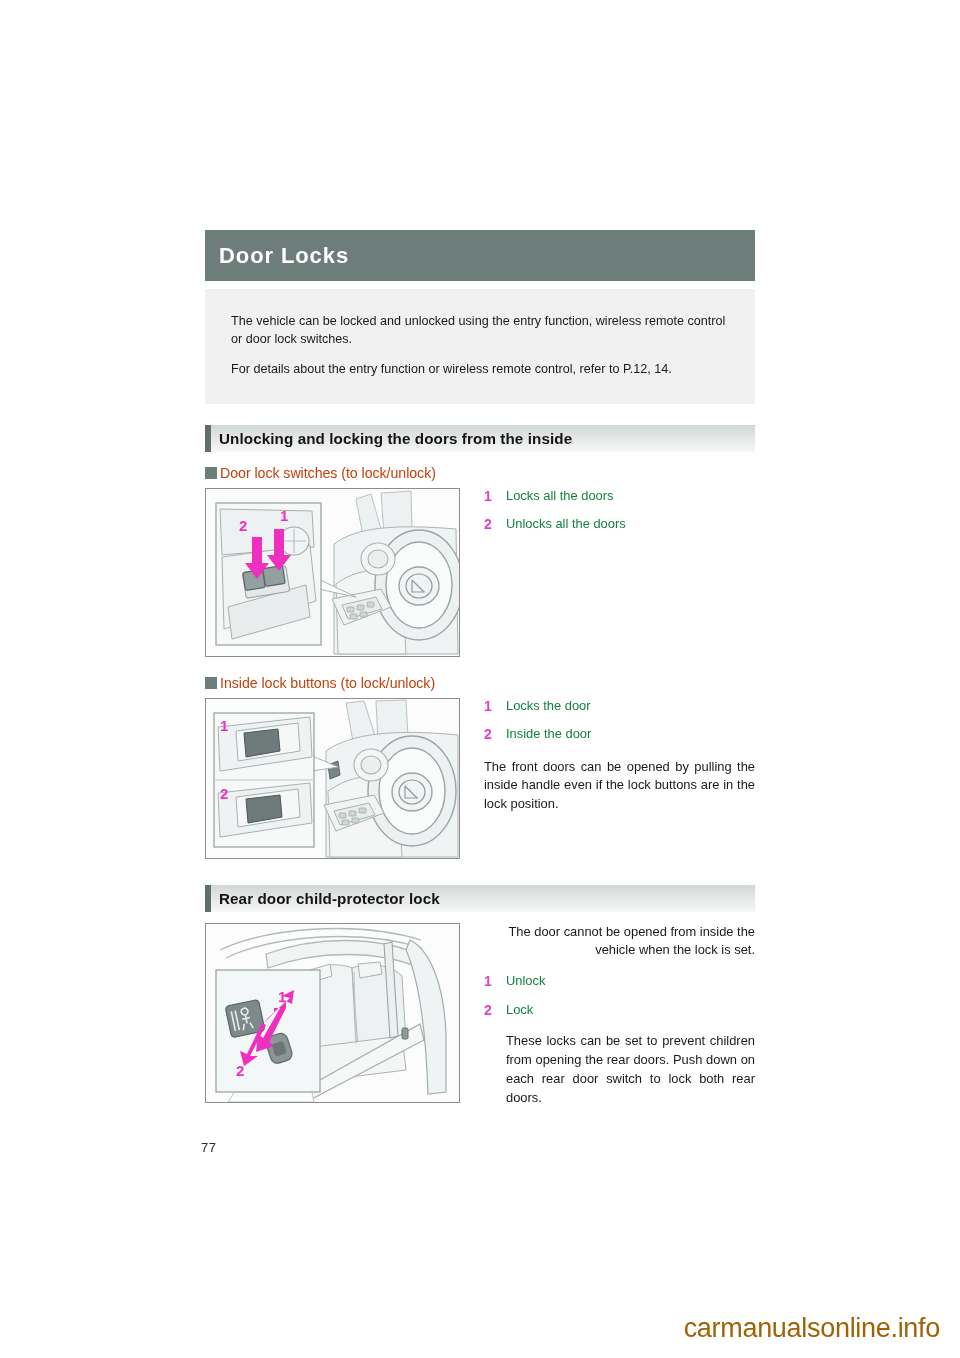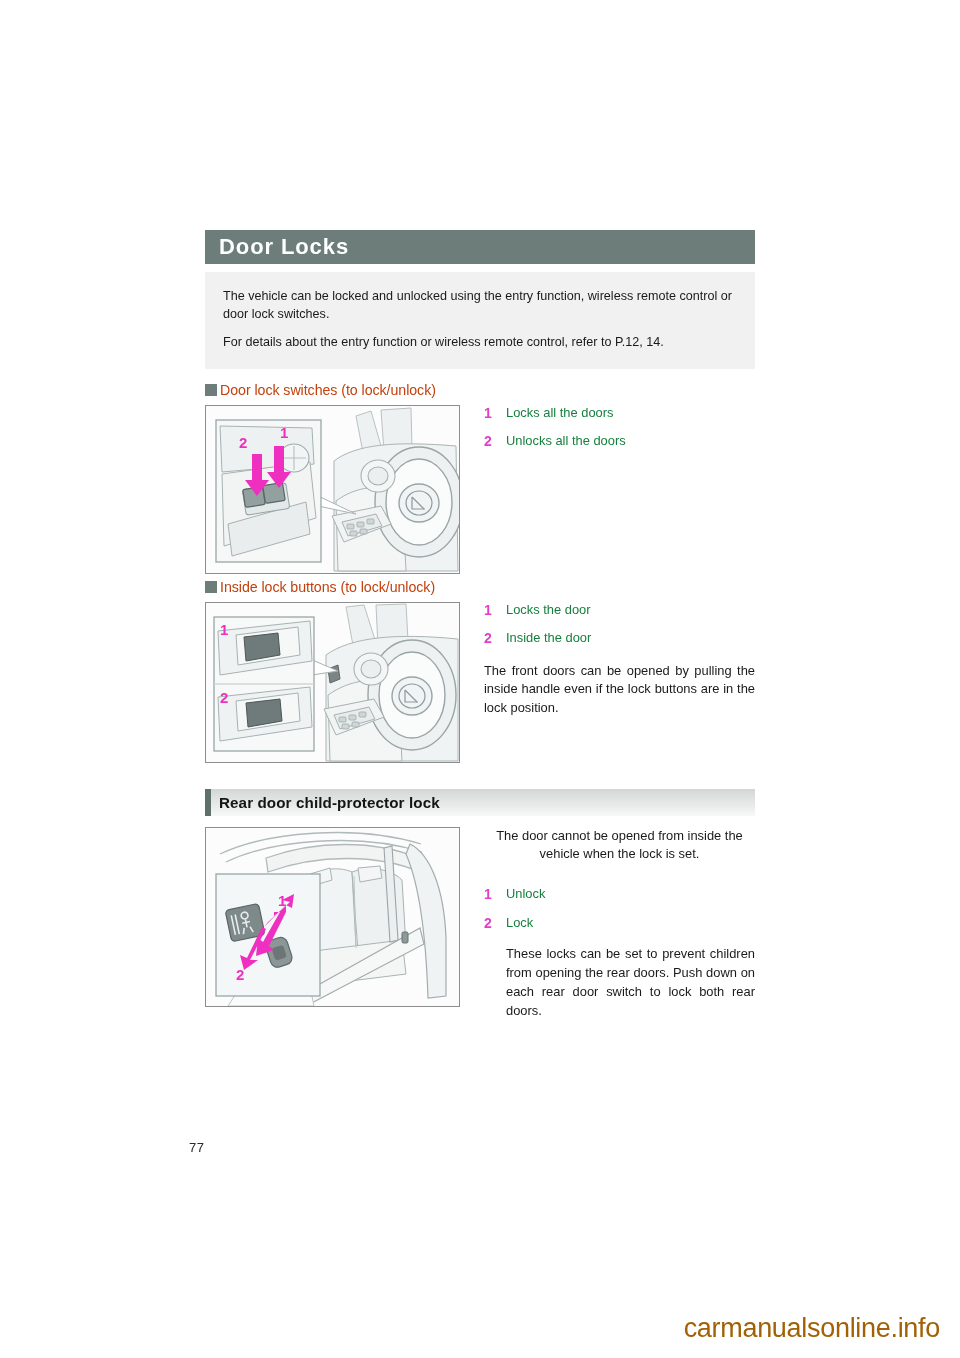--- a/index.html
+++ b/index.html
@@ -28,42 +28,42 @@
   .content {
     position: absolute;
     left: 205px;
     top: 230px;
     width: 550px;
   }
 
   
   .title-bar {
     background: #6d7e7a;
-    height: 34px;
+    height: 51px;
     display: flex;
     align-items: center;
     padding-left: 14px;
     box-sizing: border-box;
   }
   .title-bar .title-text {
     color: #ffffff;
     font-size: 22px;
     font-weight: bold;
     letter-spacing: 0.9px;
   }
 
   
   .intro-block {
     background: #f1f1f1;
     padding: 12px 14px 13px 14px;
     margin-top: 8px;
     box-sizing: border-box;
   }
   .intro-block p {
-    margin: 4px;
+    margin: 12px;
     font-size: 12.6px;
     line-height: 1.42;
     color: #1a1a1a;
   }
   .intro-block p.second {
     margin-top: 10px;
   }
 
   
   .section-head {
@@ -155,28 +155,28 @@
     text-align: justify;
     margin: 0;
     padding-top: 3px;
   }
   .para.indented {
     padding-left: 22px;
     padding-top: 2px;
   }
   .para.lead {
     padding-top: 0;
-    margin-bottom: 22px;
-    text-align: center;
+    margin-bottom: 13px;
+    text-align: right;
   }
 
   
   .page-number {
     position: absolute;
-    left: 189px;
+    left: 201px;
     top: 1140px;
     font-size: 13px;
     color: #2b2b2b;
     letter-spacing: 0.5px;
   }
 
   
   .watermark {
     position: absolute;
     right: 20px;
@@ -199,20 +199,24 @@
 
     <div class="title-bar">
       <span class="title-text">Door Locks</span>
     </div>
 
     <div class="intro-block">
       <p>The vehicle can be locked and unlocked using the entry function, wireless remote control or door lock switches.</p>
       <p class="second">For details about the entry function or wireless remote control, refer to P.12, 14.</p>
     </div>
 
+    <div class="section-head">
+      <span class="left-bar"></span>
+      <span class="sec-text">Unlocking and locking the doors from the inside</span>
+    </div>
 
     <div class="sub-head">
       <span class="sq"></span>
       <span class="sub-text">Door lock switches (to lock/unlock)</span>
     </div>
 
     <div class="row">
       <div class="figure fig-a">
         <svg width="253" height="167" viewBox="0 0 253 167" xmlns="http://www.w3.org/2000/svg">
           <rect x="0" y="0" width="253" height="167" fill="#fcfcfc"></rect>
@@ -301,21 +305,21 @@
           <span class="num">1</span>
           <span class="ntext">Locks all the doors</span>
         </div>
         <div class="num-item">
           <span class="num">2</span>
           <span class="ntext">Unlocks all the doors</span>
         </div>
       </div>
     </div>
 
-    <div class="sub-head" style="margin-top:5px;">
+    <div class="sub-head" style="margin-top:18px;">
       <span class="sq"></span>
       <span class="sub-text">Inside lock buttons (to lock/unlock)</span>
     </div>
 
     <div class="row">
       <div class="figure fig-b">
         <svg width="253" height="159" viewBox="0 0 253 159" xmlns="http://www.w3.org/2000/svg">
           <rect x="0" y="0" width="253" height="159" fill="#fcfcfc"></rect>
 
           <g stroke="#b9c2c2" stroke-width="1" fill="#eef1f1">

